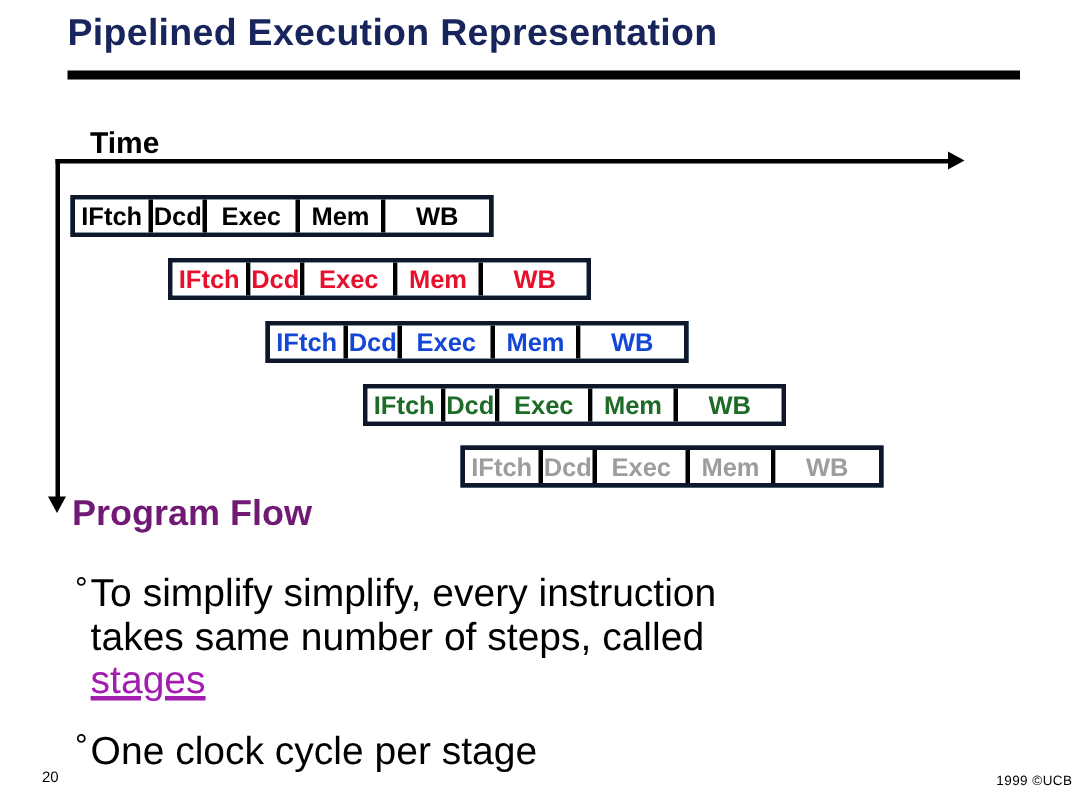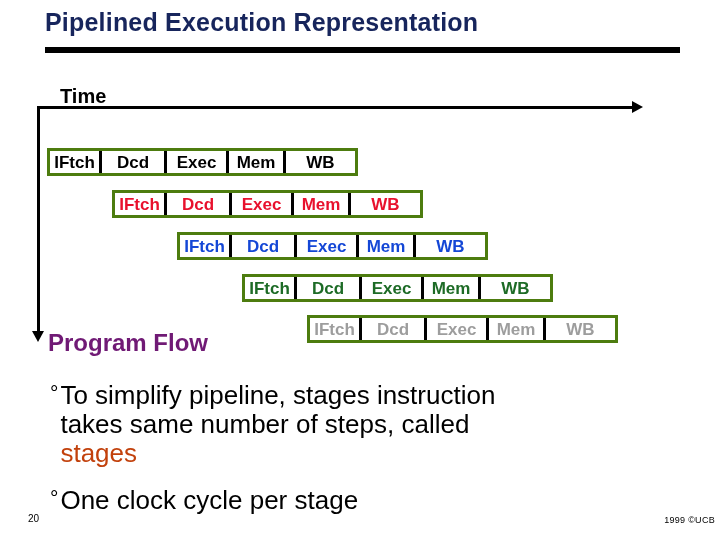--- a/index.html
+++ b/index.html
@@ -90,42 +90,41 @@
     top: 329px;
     font-size: 24px;
     font-weight: bold;
     color: #701a75;
   }
 
   
   .pipe-row {
     position: absolute;
     display: flex;
-    border: 3px solid #4d7c0f;
+    border: 3px solid #0f172a;
     box-sizing: border-box;
     height: 28px;
     background: #0c4a6e;
-    margin-top: 18px;
   }
   .pipe-cell {
     display: flex;
     align-items: center;
     justify-content: center;
     box-sizing: border-box;
     font-size: 17px;
     font-weight: bold;
     line-height: 1;
     border-right: 3px solid #000000;
     background: #ffffff;
   }
   .pipe-cell:last-child {
     border-right: none;
   }
   .w-iftch { width: 52px; }
-  .w-dcd   { width: 65px; }
+  .w-dcd   { width: 36px; }
   .w-exec  { width: 62px; }
   .w-mem   { width: 57px; }
   .w-wb    { width: 69px; }
 
   
   .bullet-block {
     position: absolute;
     display: flex;
     align-items: flex-start;
   }
@@ -137,21 +136,22 @@
     flex: none;
   }
   .bullet-text {
     font-size: 26px;
     color: #000000;
     line-height: 1.12;
   }
   #bullet-1 { left: 50px; top: 381px; width: 630px; }
   #bullet-2 { left: 50px; top: 486px; width: 630px; }
   #stages-word {
-    color: #c2410c;
+    color: #a21caf;
+    text-decoration: underline;
     text-decoration-thickness: 3px;
     text-underline-offset: 2px;
   }
 
   
   #page-number {
     position: absolute;
     left: 28px;
     top: 513px;
     font-size: 10px;
@@ -221,21 +221,21 @@
     <div class="pipe-cell w-exec" style="color: rgb(157, 157, 157);">Exec</div>
     <div class="pipe-cell w-mem" style="color: rgb(157, 157, 157);">Mem</div>
     <div class="pipe-cell w-wb" style="color: rgb(157, 157, 157);">WB</div>
   </div>
 
 </div>
 
 <div class="bullet-block" id="bullet-1">
   <span class="bullet-mark">°</span>
   <span class="bullet-text">
-    <span>To simplify pipeline, stages instruction</span><br>
+    <span>To simplify simplify, every instruction</span><br>
     <span>takes same number of steps, called</span><br>
     <span id="stages-word">stages</span>
   </span>
 </div>
 
 <div class="bullet-block" id="bullet-2">
   <span class="bullet-mark">°</span>
   <span class="bullet-text">
     <span>One clock cycle per stage</span>
   </span>

